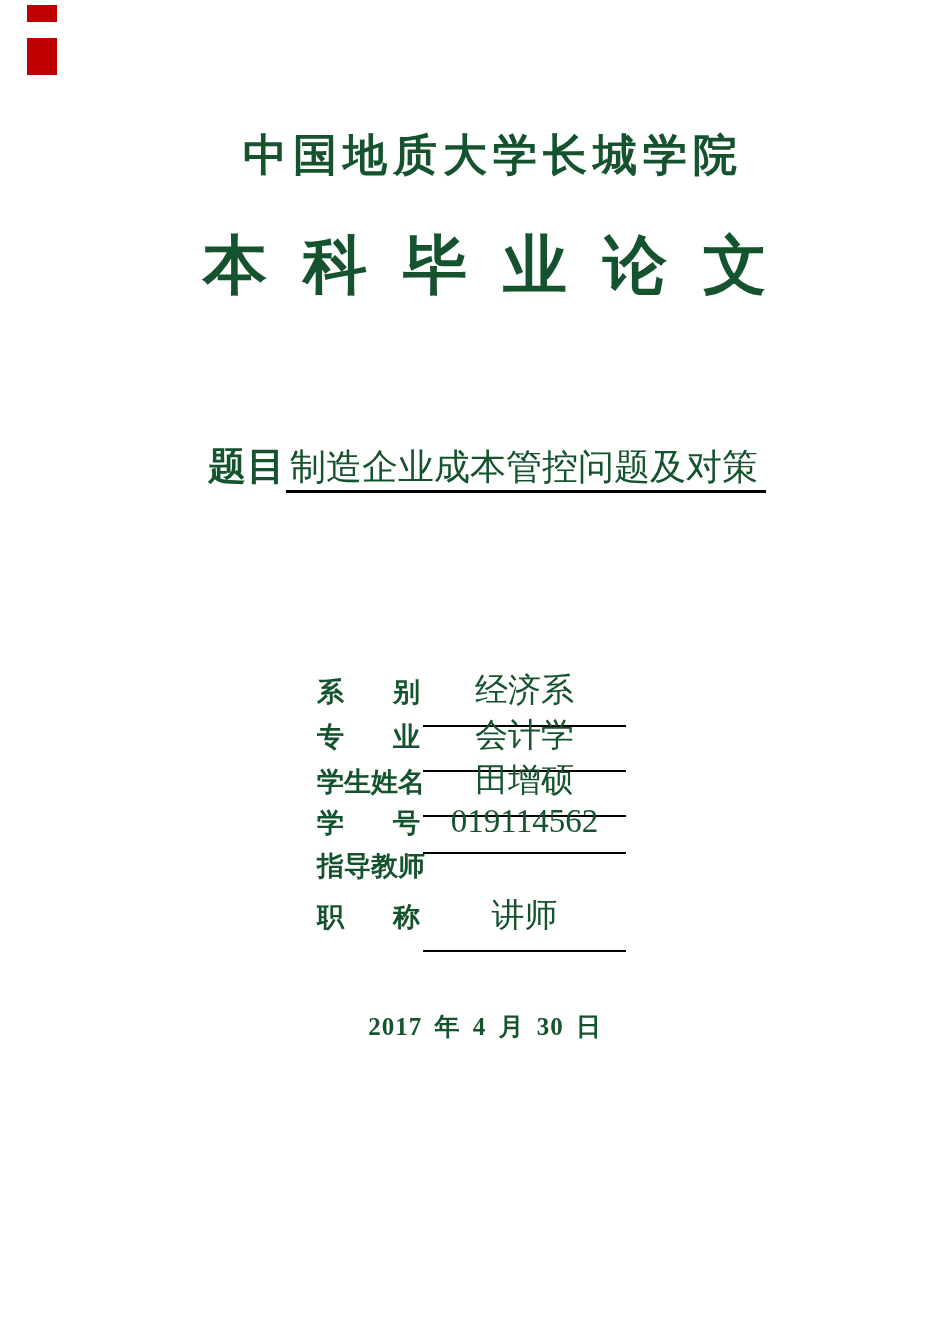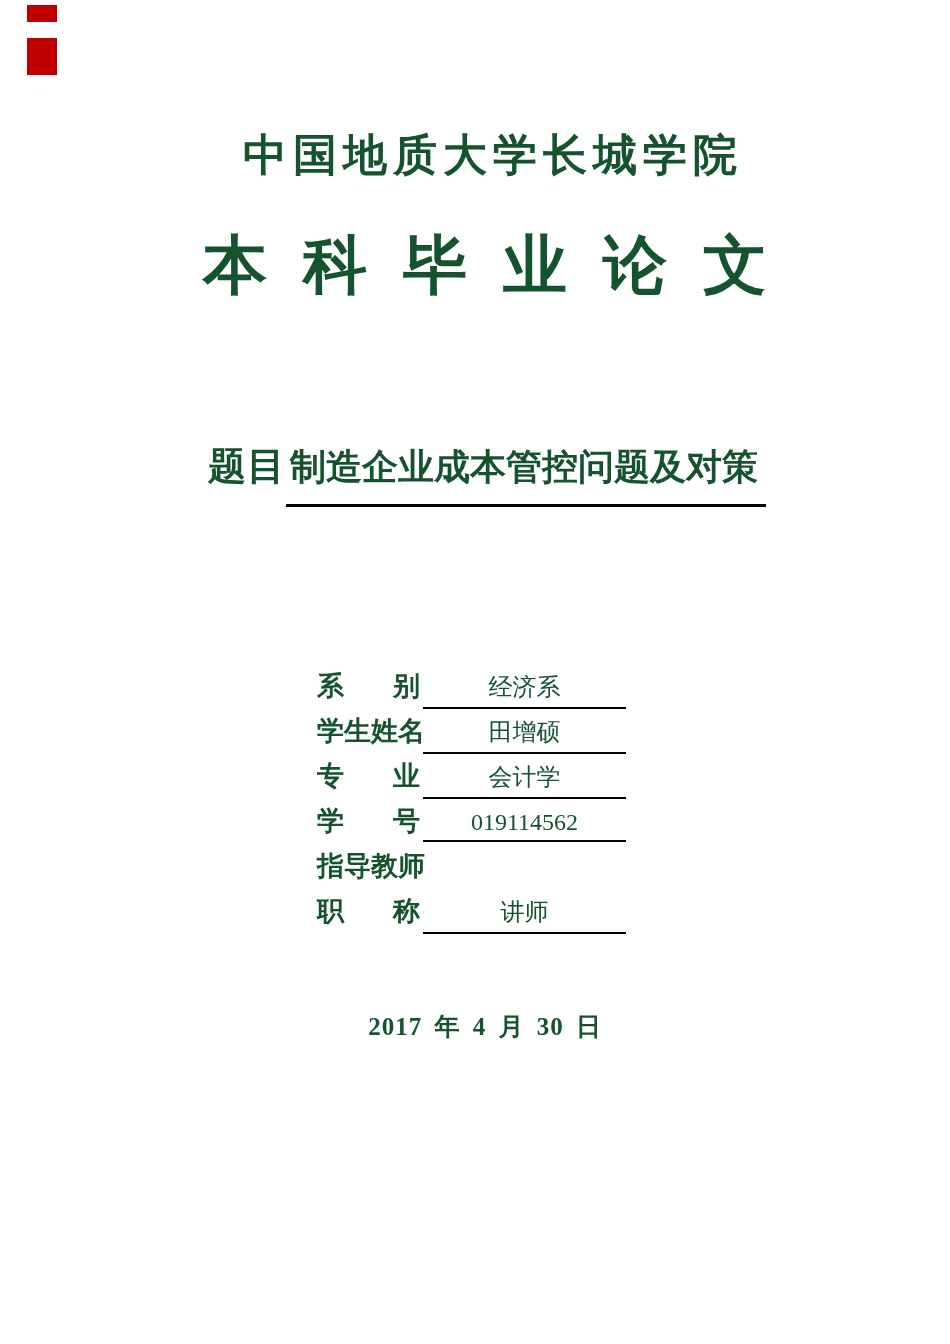--- a/index.html
+++ b/index.html
@@ -57,22 +57,21 @@
     font-size: 38px;
     white-space: nowrap;
   }
   .title-label {
     font-weight: bold;
     letter-spacing: 1px;
   }
   .title-value {
     font-size: 36px;
     border-bottom: 3px solid #000000;
-    padding: 0 8px 17px 4px;
-    font-weight: bold;
+    padding: 0 8px 3px 4px;
   }
 
   .info-table {
     position: absolute;
     left: 317px;
     top: 668px;
   }
   .info-row {
     display: flex;
     align-items: baseline;
@@ -86,22 +85,22 @@
     text-align: justify;
     text-align-last: justify;
     white-space: nowrap;
   }
   .info-value-line {
     display: inline-block;
     width: 203px;
     margin-left: 3px;
     border-bottom: 2px solid #000000;
     text-align: center;
-    font-size: 24px;
-    padding-bottom: 4px;
+    font-size: 33px;
+    padding-bottom: 12px;
     white-space: nowrap;
   }
 
   .date-line {
     position: absolute;
     top: 1010px;
     left: 10px;
     width: 100%;
     text-align: center;
     font-size: 25px;
@@ -126,27 +125,27 @@
   <div class="title-line"><span class="title-label">题目</span><span class="title-value">制造企业成本管控问题及对策</span></div>
 
   <div class="info-table">
 
     <div class="info-row">
       <span class="info-label">系别</span>
       <span class="info-value-line">经济系</span>
     </div>
 
     <div class="info-row">
-      <span class="info-label">学生姓名</span>
-      <span class="info-value-line">田增硕</span>
+      <span class="info-label">专业</span>
+      <span class="info-value-line">会计学</span>
     </div>
 
     <div class="info-row">
-      <span class="info-label">专业</span>
-      <span class="info-value-line">会计学</span>
+      <span class="info-label">学生姓名</span>
+      <span class="info-value-line">田增硕</span>
     </div>
 
     <div class="info-row">
       <span class="info-label">学号</span>
       <span class="info-value-line">019114562</span>
     </div>
 
     <div class="info-row">
       <span class="info-label">指导教师</span>
     </div>

